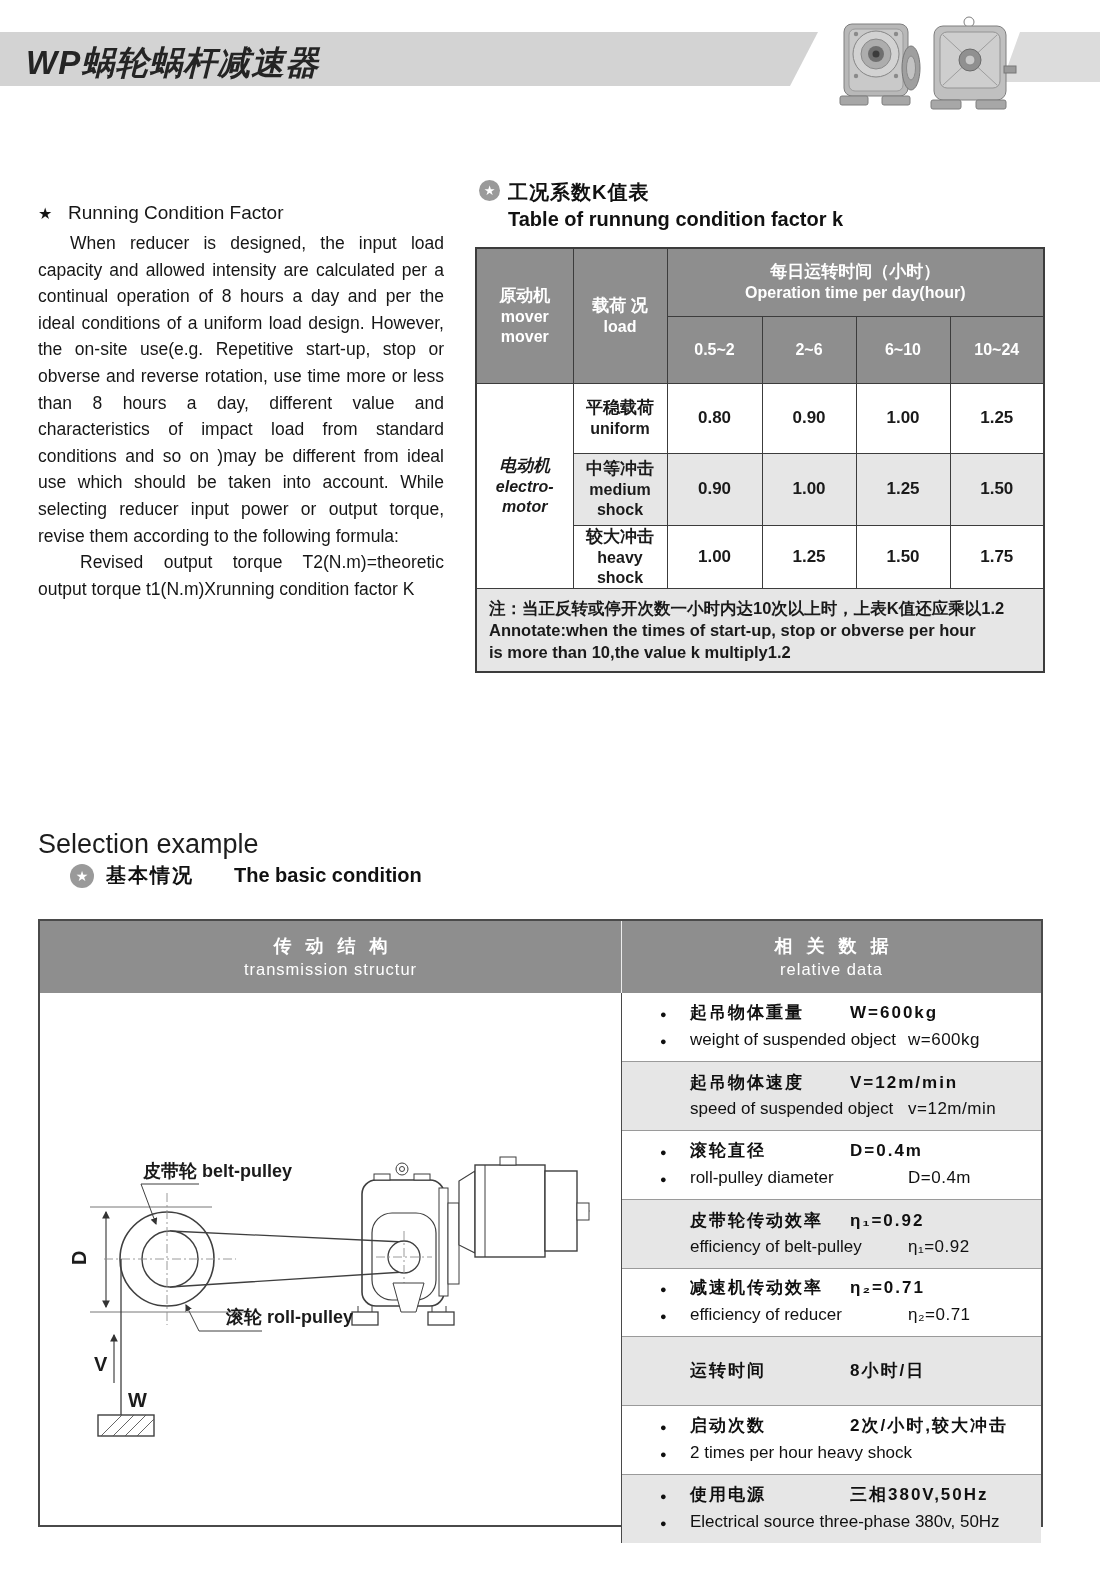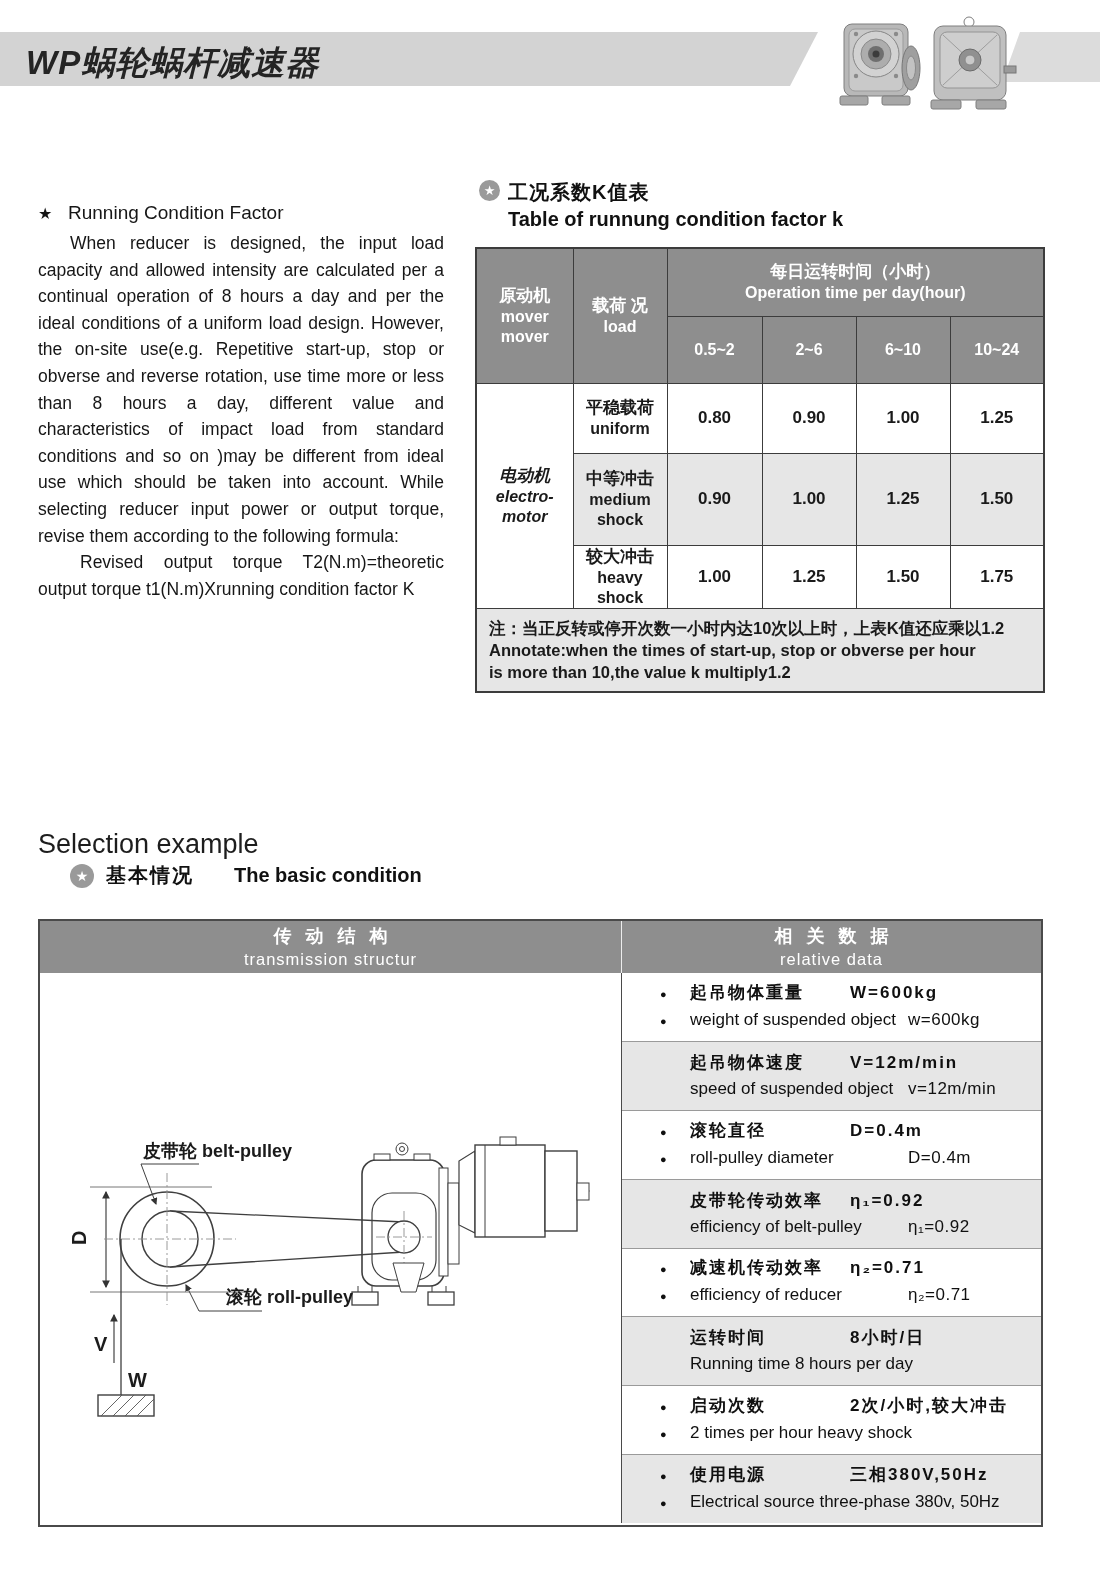--- a/index.html
+++ b/index.html
@@ -28,21 +28,21 @@
         background:#9a9a9a;color:#fff;font-size:13px;line-height:21px;text-align:center;}
   .kt-title{position:absolute;left:508px;top:179px;font-size:20px;font-weight:bold;letter-spacing:1px;text-align:right;}
   .kt-sub{position:absolute;left:508px;top:208px;font-size:20px;font-weight:bold;}
   .k-table{position:absolute;left:475px;top:247px;width:568px;border-collapse:collapse;table-layout:fixed;
         background:#fff;border:2px solid #3c3c3c;}
   .k-table th,.k-table td{border:1px solid #3c3c3c;text-align:center;vertical-align:middle;padding:0;}
   .k-table thead th{background:#8e8e8e;color:#fff;font-weight:bold;}
   .k-table thead tr:nth-child(1){height:68px;}
   .k-table thead tr:nth-child(2){height:67px;}
   .k-table tbody tr:nth-child(1){height:70px;}
-  .k-table tbody tr:nth-child(2){height:92px;}
+  .k-table tbody tr:nth-child(2){height:72px;}
   .k-table tbody tr:nth-child(3){height:62px;}
   .k-table .cn{font-size:17px;font-weight:bold;line-height:22px;}
   .k-table .en{font-size:16px;font-weight:bold;line-height:20px;}
   .k-table td{font-size:17px;font-weight:bold;color:#1a1a1a;}
   .k-table tbody tr.shaded td{background:#e6e6e6;}
   .k-table tbody td.mover{background:#fff;font-style:italic;}
   .k-table td.note{background:#e6e6e6;text-align:left;padding:8px 12px;font-size:16.5px;
         font-weight:bold;line-height:22px;height:50px;}
 
   
@@ -52,21 +52,21 @@
   .sel-en{position:absolute;left:38px;top:829px;font-size:27px;color:#1d1d1d;}
   .basic-line{position:absolute;left:70px;top:862px;display:flex;align-items:center;}
   .circle-star{width:24px;height:24px;border-radius:50%;background:#9a9a9a;color:#fff;
         font-size:14px;line-height:24px;text-align:center;flex:none;}
   .basic-cn{font-size:20px;font-weight:bold;letter-spacing:2px;margin-left:12px;}
   .basic-en{font-size:20px;font-weight:bold;margin-left:40px;}
 
   
   .bt{position:absolute;left:38px;top:919px;width:1005px;height:608px;border:2px solid #4a4a4a;
         box-sizing:border-box;background:#fff;}
-  .bt-header{display:flex;height:52px;background:#8e8e8e;color:#fff;}
+  .bt-header{display:flex;height:72px;background:#8e8e8e;color:#fff;}
   .bt-h-left{width:581px;border-right:1px solid #ededed;display:flex;flex-direction:column;
         align-items:center;justify-content:center;}
   .bt-h-right{flex:1;display:flex;flex-direction:column;align-items:center;justify-content:center;}
   .bt-header .cn{font-size:18px;font-weight:bold;letter-spacing:14px;line-height:24px;text-indent:14px;}
   .bt-header .en{font-size:16.5px;letter-spacing:1px;line-height:22px;}
   .bt-body{display:flex;height:550px;}
   .bt-left{width:581px;border-right:1px solid #4a4a4a;position:relative;}
   .bt-left svg{position:absolute;left:0;top:0;}
   .bt-right{flex:1;display:flex;flex-direction:column;}
   .rel-row{flex:1;display:flex;flex-direction:column;justify-content:center;
@@ -351,24 +351,20 @@
               <span class="rel-label enl">efficiency of reducer</span>
               <span class="rel-val">η₂=0.71</span>
             </div>
           </div>
           <div class="rel-row shaded">
             <div class="rel-line cnt">
               <span class="rel-bullet"></span>
               <span class="rel-label cnl">运转时间</span>
               <span class="rel-val">8小时/日</span>
             </div>
-            <div class="rel-line ent">
-              <span class="rel-bullet"></span>
-              <span class="rel-label enl">Running time 8 hours per day</span>
-            </div>
           </div>
           <div class="rel-row">
             <div class="rel-line cnt">
               <span class="rel-bullet">●</span>
               <span class="rel-label cnl">启动次数</span>
               <span class="rel-val">2次/小时,较大冲击</span>
             </div>
             <div class="rel-line ent">
               <span class="rel-bullet">●</span>
               <span class="rel-label enl">2 times per hour heavy shock</span>

